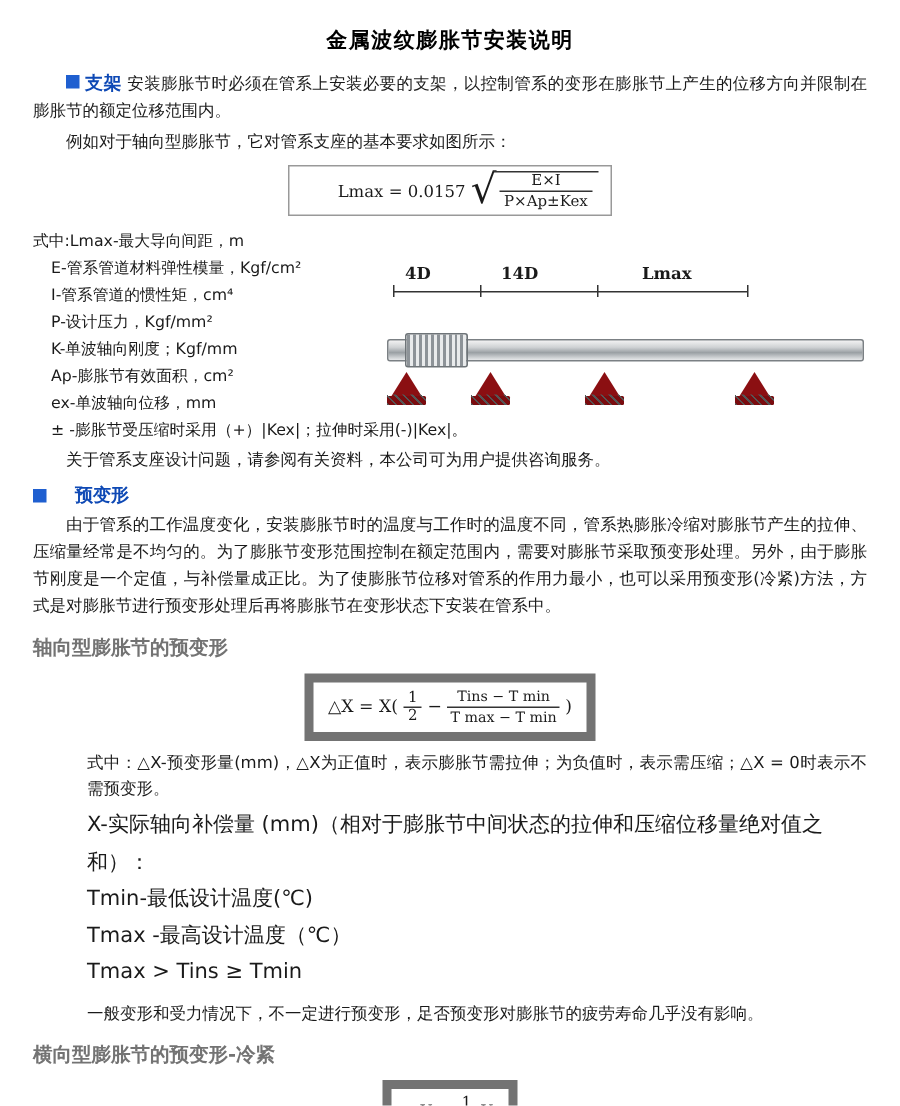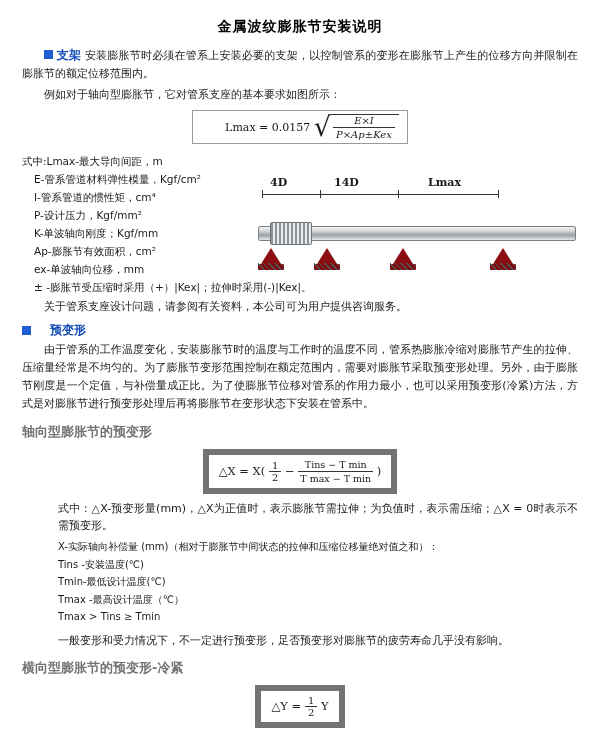--- a/index.html
+++ b/index.html
@@ -88,21 +88,20 @@
     font-size: 27px;
     line-height: 0.8;
     margin-right: -2px;
     font-family: "DejaVu Serif", serif;
   }
   .frac {
     display: inline-block;
     vertical-align: middle;
     border-top: 1px solid #333;
     padding: 0 4px;
-    font-style: italic;
     font-size: 10px;
   }
   .frac .num {
     border-bottom: 1px solid #333;
     padding: 0 3px 1px 3px;
     display: block;
   }
   .frac .den {
     padding: 1px 3px 0 3px;
     display: block;
@@ -252,21 +251,21 @@
   .small-frac .num {
     border-bottom: 1px solid #333;
     display: block;
     padding: 0 3px;
   }
   .small-frac .den {
     display: block;
     padding: 0 3px;
   }
   .list-line {
-    font-size: 10px;
+    font-size: 14px;
     line-height: 1.75;
     padding-left: 36px;
   }
   .note-line {
     font-size: 11px;
     line-height: 1.62;
     padding-left: 36px;
   }
 </style>
 </head>
@@ -377,21 +376,20 @@
         <span class="num">Tins − T min</span>
         <span class="den">T max − T min</span>
       </span>
       <span>)</span>
     </span>
   </div>
 
   <div class="para" style="padding-left:36px;">式中：△X-预变形量(mm)，△X为正值时，表示膨胀节需拉伸；为负值时，表示需压缩；△X = 0时表示不需预变形。</div>
 
   <div class="list-line">X-实际轴向补偿量 (mm)（相对于膨胀节中间状态的拉伸和压缩位移量绝对值之和）：</div>
-  <div class="list-line">Tins -安装温度(℃)</div>
   <div class="list-line">Tmin-最低设计温度(℃)</div>
   <div class="list-line">Tmax -最高设计温度（℃）</div>
   <div class="list-line">Tmax &gt; Tins ≥ Tmin</div>
 
   <div class="note-line" style="margin-top:6px;">一般变形和受力情况下，不一定进行预变形，足否预变形对膨胀节的疲劳寿命几乎没有影响。</div>
 
   <div class="blue-sub">横向型膨胀节的预变形-冷紧</div>
 
   <div class="eq-center">
     <span class="eq-box">

